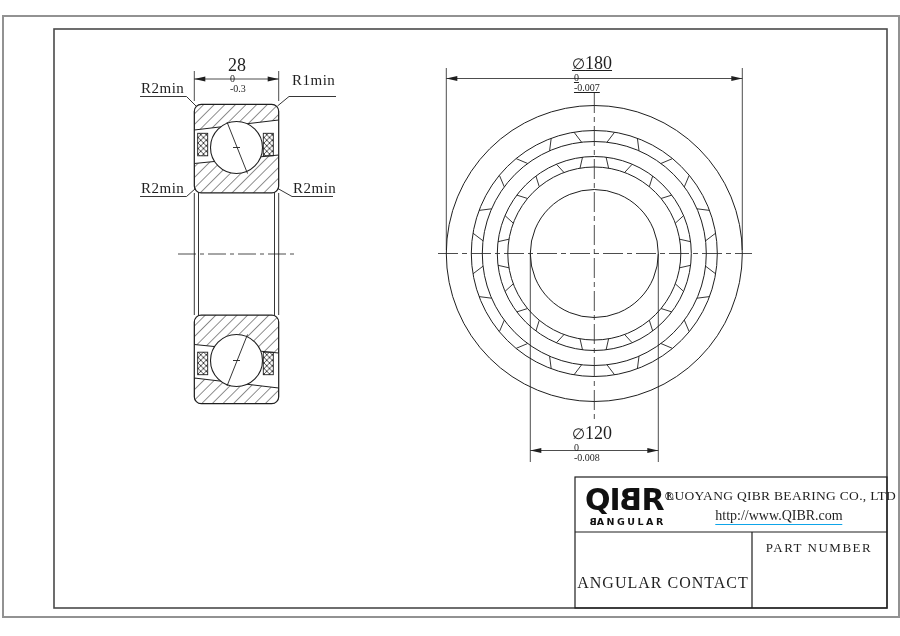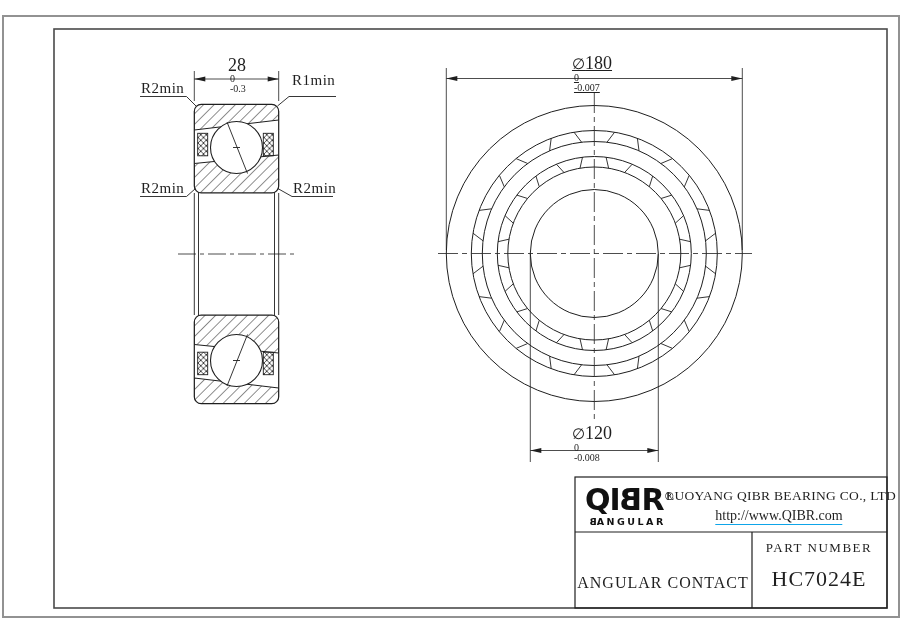--- a/index.html
+++ b/index.html
@@ -214,15 +214,14 @@
     <span class="logo-word"><span>Q</span><span>I</span><span class="flip">B</span><span>R</span><span class="logo-reg">®</span></span>
   </div>
   <div class="txt logo-sub" style="left:587px;top:516px;"><span class="flip">B</span><span>ANGULAR</span></div>
 
   <div class="txt company center" style="left:781px;top:488px;">LUOYANG QIBR BEARING CO., LTD</div>
   <div class="txt website center" style="left:779px;top:508px;">http://www.QIBR.com</div>
 
   <div class="txt product center" style="left:663px;top:542px;margin-top:32px;">ANGULAR CONTACT</div>
 
   <div class="txt pn-label center" style="left:819px;top:540px;">PART NUMBER</div>
-  <div class="txt pn-value center" style="left:819px;top:566px;">HC7024E</div>
 
 </div>
 
 </body></html>

